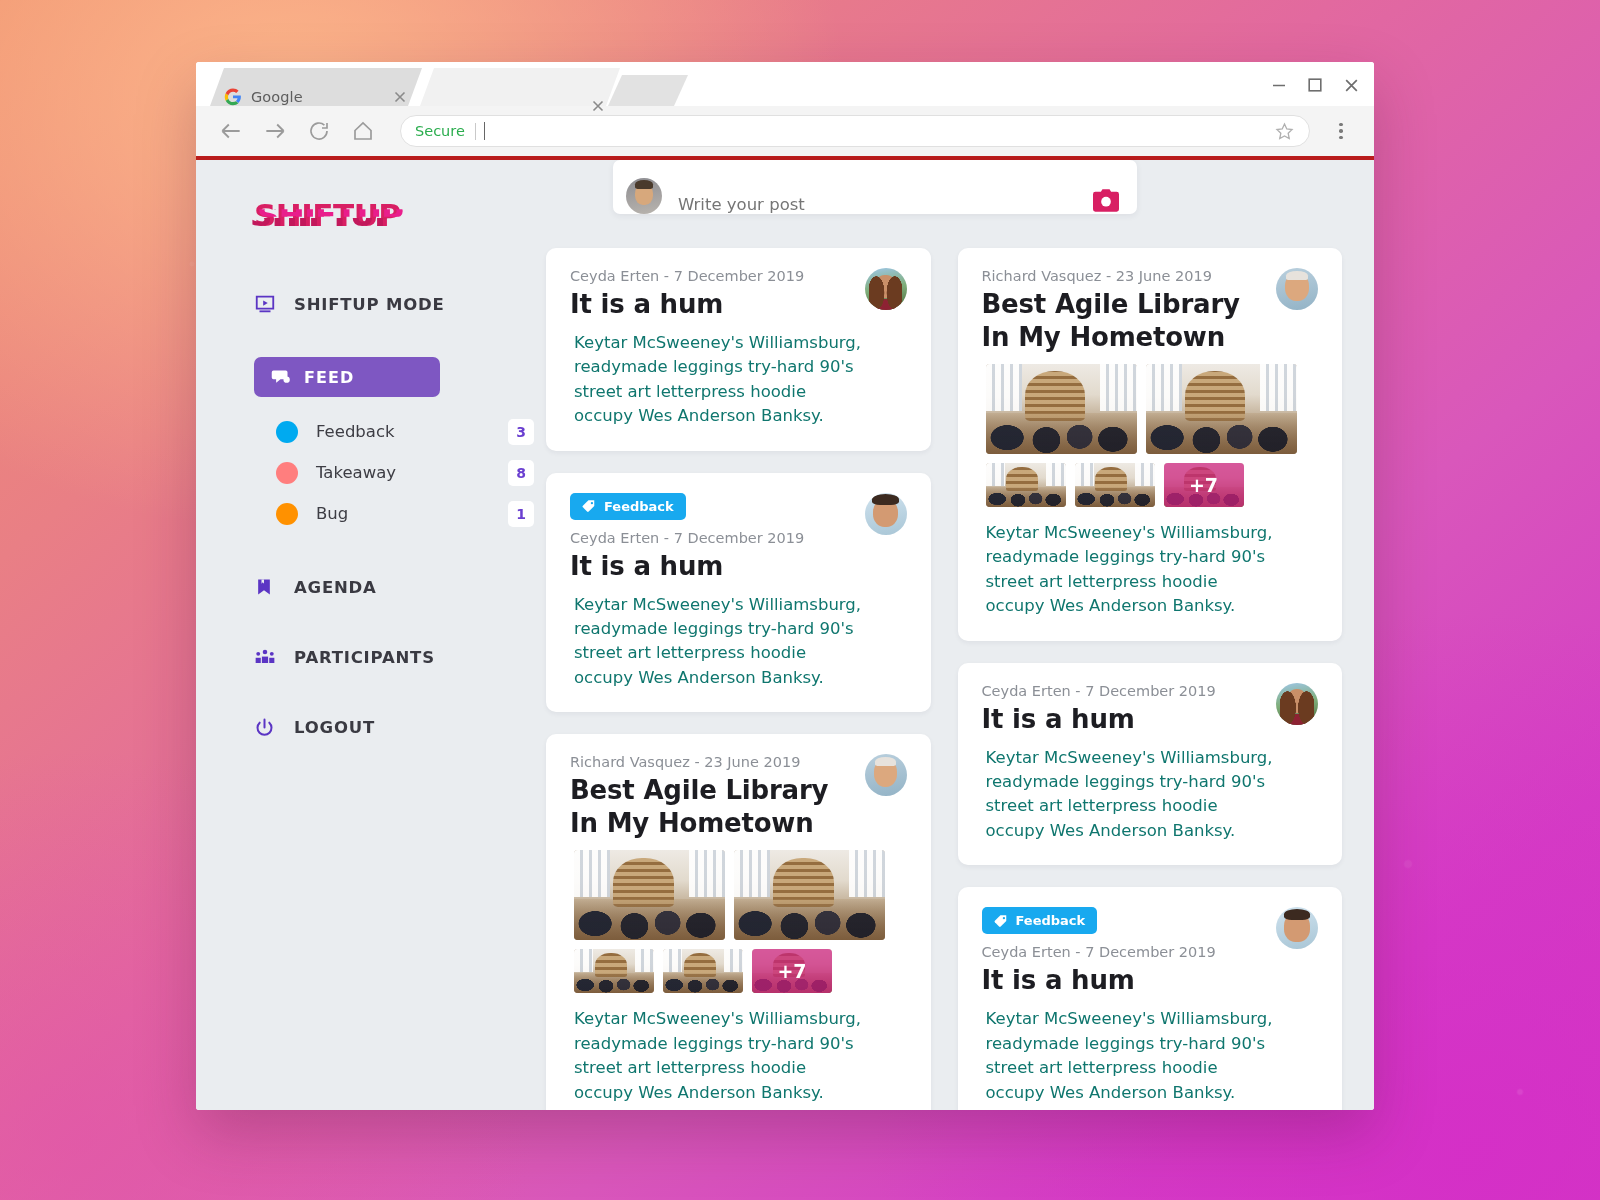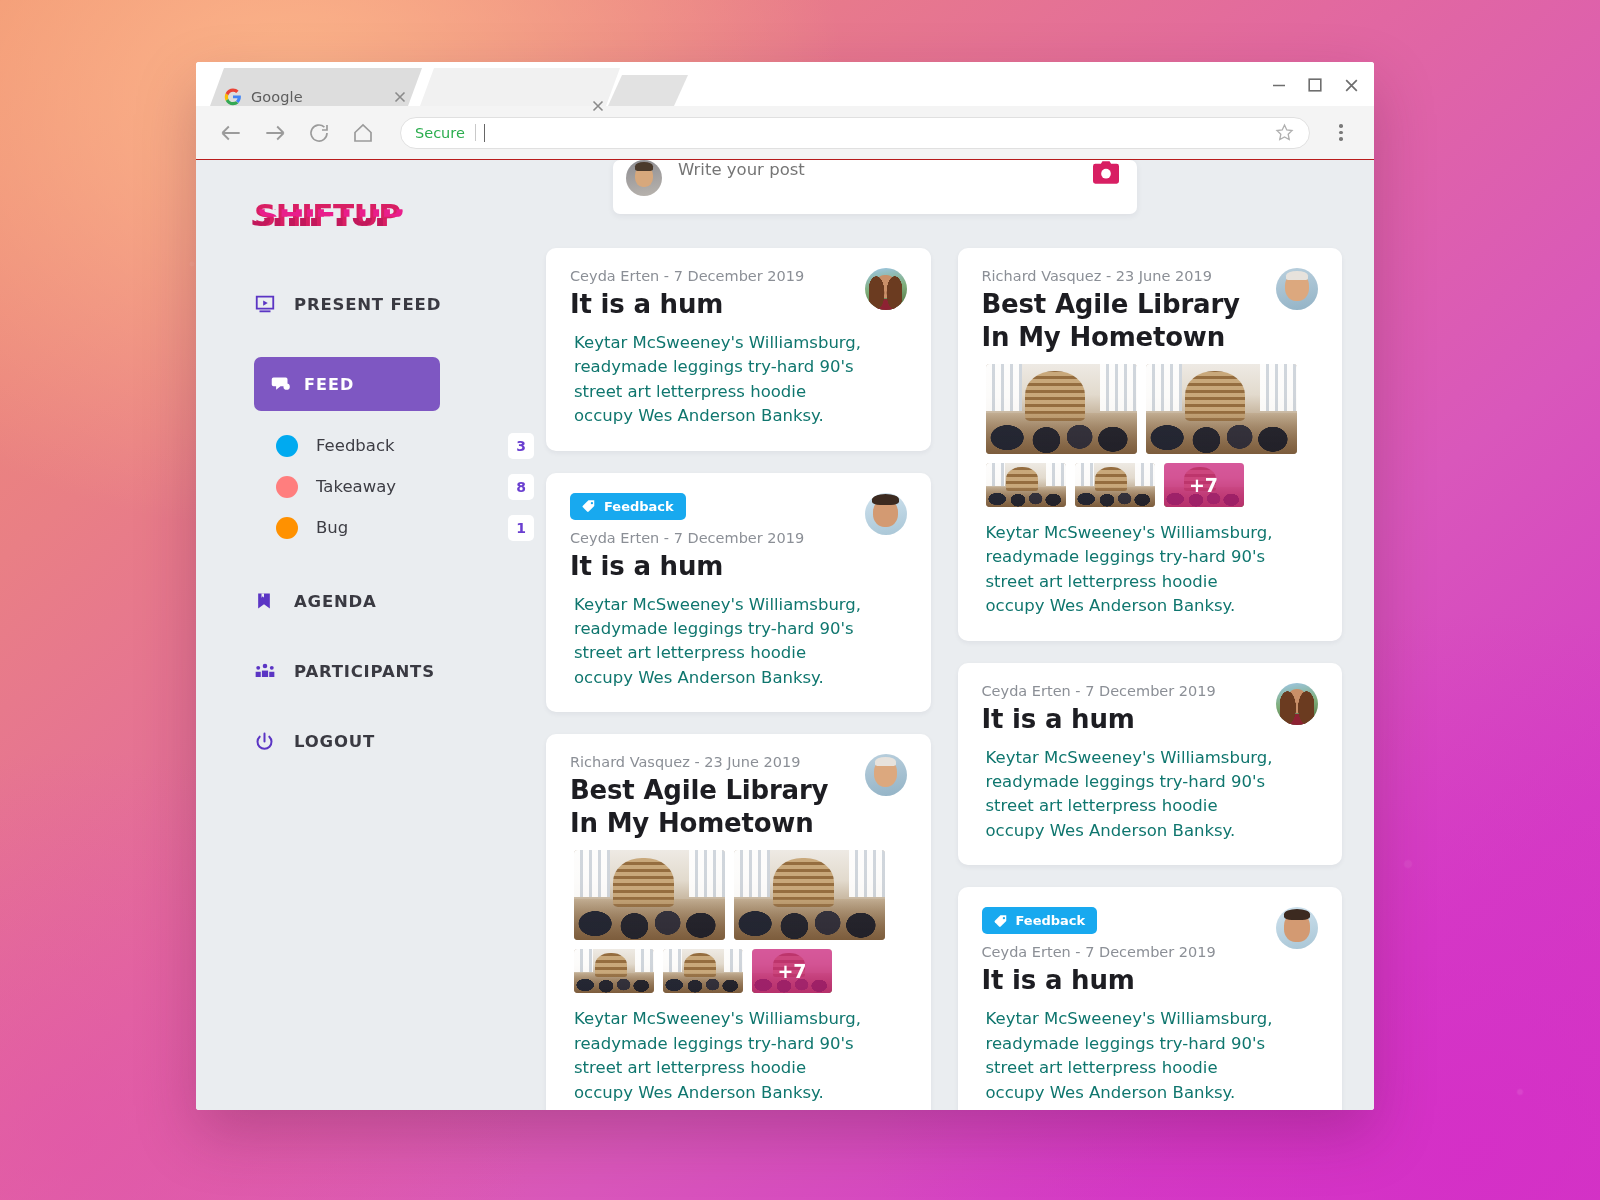--- a/index.html
+++ b/index.html
@@ -85,21 +85,21 @@
     height: 30px;
   }
   .winctl span { color: #6e6e6e; display: inline-flex; }
 
   
   .toolbar {
     height: 54px;
     background: #f4f4f4;
     display: flex; align-items: center;
     padding: 0 16px;
-    border-bottom: 1px solid #b91c1c;
+    border-bottom: 4px solid #b91c1c;
   }
   .navbtn {
     width: 38px; height: 38px;
     display: flex; align-items: center; justify-content: center;
     color: #9b9b9b; margin-right: 6px;
   }
   .omnibox {
     flex: 1; height: 32px; margin-left: 12px; margin-right: 6px;
     background: #ffffff;
     border: 1px solid #e0e0e0;
@@ -164,21 +164,21 @@
     font-size: 16.5px; font-weight: 700; letter-spacing: .8px;
     color: #3a3a42;
   }
 
   #present-mode { margin-top: 56px; }
 
   .feedpill {
     margin-top: 36px;
     background: #7e57c2;
     border-radius: 7px;
-    height: 54px;
+    height: 40px;
     width: 186px;
     display: flex; align-items: center;
     gap: 13px;
     padding: 0 16px;
     cursor: pointer;
   }
   .feedpill .ic { color: #ffffff; width: 21px; height: 21px; display:flex; }
   .feedpill .lbl { color: #ffffff; font-size: 16px; font-weight: 600; letter-spacing: 1.1px; }
 
   .filters { margin-top: 14px; }
@@ -210,22 +210,22 @@
   }
   .col { flex: 1; display: flex; flex-direction: column; }
 
   .composer {
     position: absolute;
     left: 613px; top: 160px;
     width: 524px; height: 54px;
     background: #ffffff;
     border-radius: 7px;
     box-shadow: 0 2px 6px rgba(40,40,70,0.07);
-    display: flex; align-items: flex-start;
-    padding: 0 16px 14px 13px;
+    display: flex; align-items: flex-end;
+    padding: 0 16px 0 13px;
     z-index: 5;
   }
   .composer .avatar { width: 36px; height: 36px; border-radius: 50%; flex: none; overflow: hidden; }
   .composer .ph {
     margin-left: 16px; font-size: 16.5px; color: #a8adb5;
     flex: 1; border: none; outline: none; background: transparent;
     font-family: inherit;
   }
   .cam { color: #d81f63; display: flex; }
 
@@ -470,21 +470,21 @@
       </div>
 
       <div class="navitem" id="present-mode">
         <span class="ic">
           <svg width="22" height="22" viewBox="0 0 24 24" fill="currentColor">
             <path d="M3 4h18v13H3z" fill="none" stroke="currentColor" stroke-width="2"></path>
             <path d="M10 8.2l5 2.8-5 2.8z"></path>
             <path d="M6 20h12" stroke="currentColor" stroke-width="2"></path>
           </svg>
         </span>
-        <span class="lbl">PRESENT FEED</span>
+        <span class="lbl">SHIFTUP MODE</span>
       </div>
 
       <div class="feedpill">
         <span class="ic">
           <svg width="21" height="21" viewBox="0 0 24 24" fill="currentColor">
             <path d="M4 4h14a2 2 0 0 1 2 2v6a2 2 0 0 1-2 2h-6l-5 4v-4H4a2 2 0 0 1-2-2V6a2 2 0 0 1 2-2z"></path>
             <circle cx="19" cy="14.5" r="3.6"></circle>
           </svg>
         </span>
         <span class="lbl">FEED</span>

